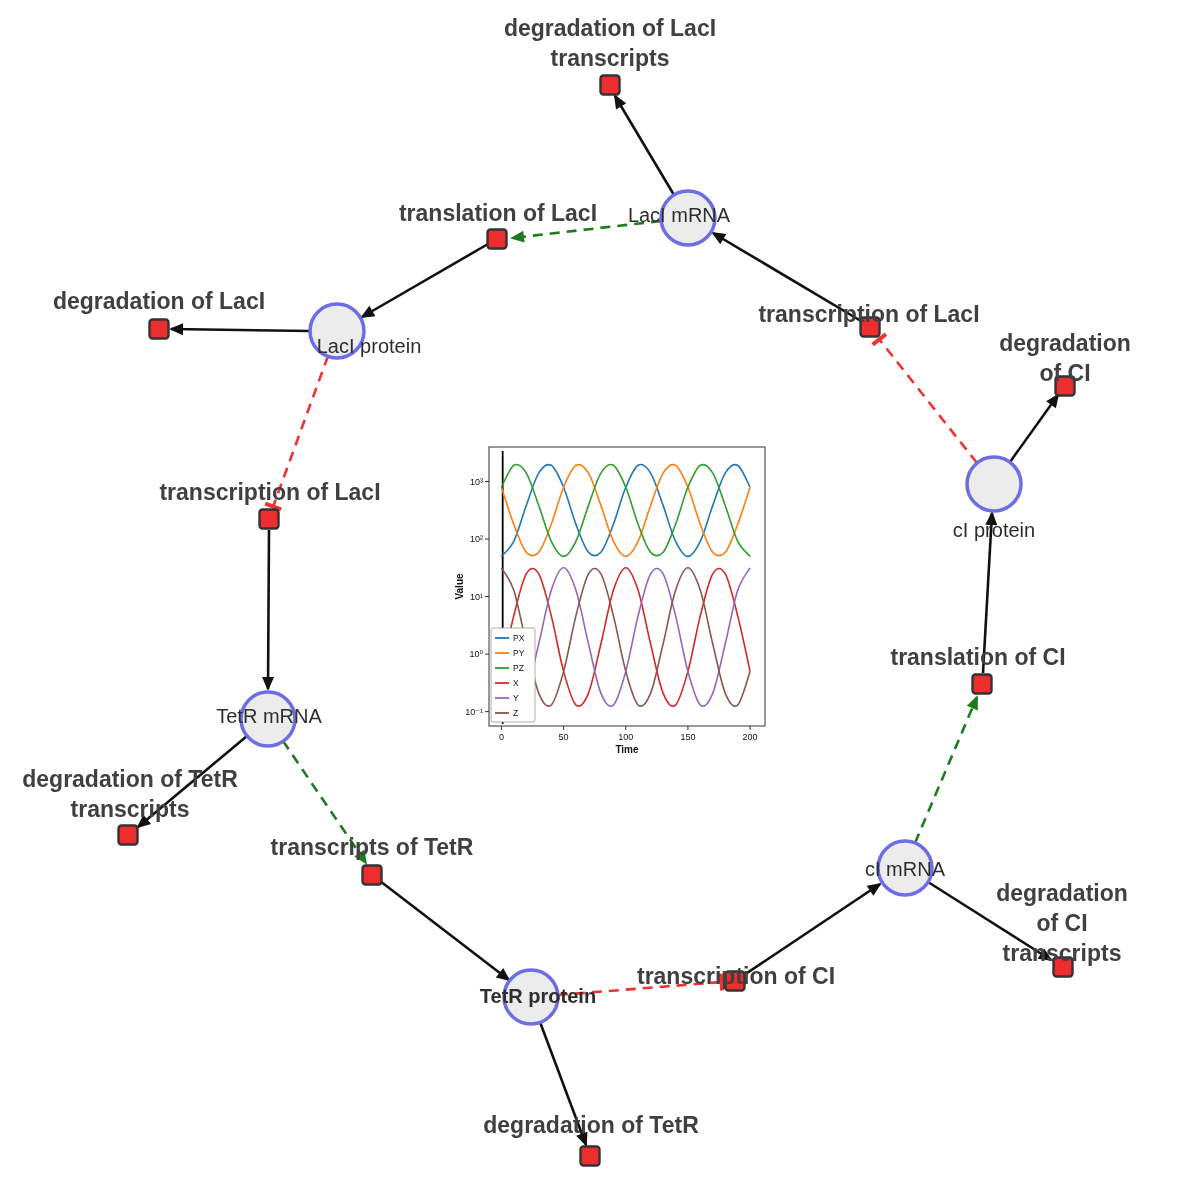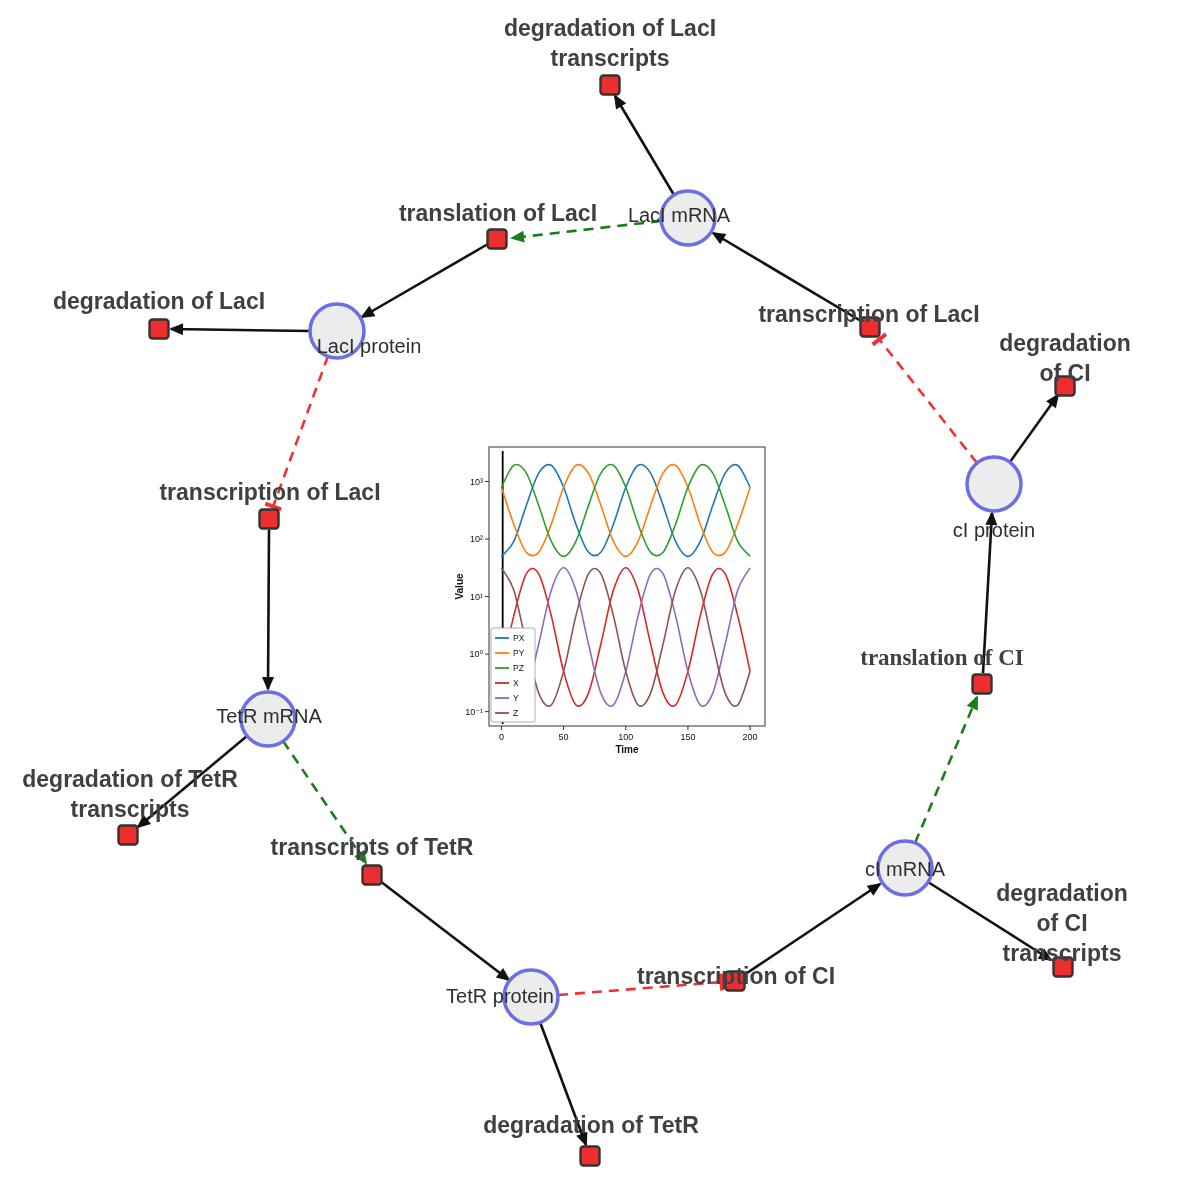--- a/index.html
+++ b/index.html
@@ -84,38 +84,38 @@
       <rect class="reaction" x="725.5" y="971.5" width="19" height="19" rx="3"></rect>
       <rect class="reaction" x="1053.5" y="957.5" width="19" height="19" rx="3"></rect>
       <rect class="reaction" x="972.5" y="674.5" width="19" height="19" rx="3"></rect>
       <rect class="reaction" x="1055.5" y="376.5" width="19" height="19" rx="3"></rect>
     </g>
   </svg>
 
   <div class="lbl species-lbl" style="left:679px;top:215px;">LacI mRNA</div>
   <div class="lbl species-lbl" style="left:337px;top:346px;margin-left:32px;">LacI protein</div>
   <div class="lbl species-lbl" style="left:269px;top:716px;">TetR mRNA</div>
-  <div class="lbl species-lbl" style="left:500px;top:996px;">TetR protein</div>
+  <div class="lbl species-lbl" style="left:538px;top:996px;font-weight:bold;">TetR protein</div>
   <div class="lbl species-lbl" style="left:905px;top:869px;">cI mRNA</div>
   <div class="lbl species-lbl" style="left:994px;top:483px;margin-top:47px;">cI protein</div>
 
   <div class="lbl reaction-lbl" style="left:610px;top:44px;">degradation of LacI
 transcripts</div>
   <div class="lbl reaction-lbl" style="left:498px;top:214px;">translation of LacI</div>
   <div class="lbl reaction-lbl" style="left:869px;top:298px;margin-top:17px;">transcription of LacI</div>
   <div class="lbl reaction-lbl" style="left:159px;top:302px;">degradation of LacI</div>
   <div class="lbl reaction-lbl" style="left:270px;top:493px;">transcription of LacI</div>
   <div class="lbl reaction-lbl" style="left:130px;top:795px;">degradation of TetR
 transcripts</div>
   <div class="lbl reaction-lbl" style="left:372px;top:848px;">transcripts of TetR</div>
   <div class="lbl reaction-lbl" style="left:591px;top:1126px;">degradation of TetR</div>
   <div class="lbl reaction-lbl" style="left:736px;top:952px;margin-top:25px;">transcription of CI</div>
   <div class="lbl reaction-lbl" style="left:1062px;top:924px;">degradation of CI
 transcripts</div>
-  <div class="lbl reaction-lbl" style="left:942px;top:658px;font-family:Liberation Serif, serif;">translation of CI</div>
+  <div class="lbl reaction-lbl" style="left:978px;top:658px;">translation of CI</div>
   <div class="lbl reaction-lbl" style="left:1065px;top:359px;">degradation of CI</div>
 
   <div class="inset">
     <svg id="chart-svg" width="318" height="316" viewBox="0 0 318 316">
         <rect x="37" y="3" width="276" height="279" fill="#ffffff" stroke="#333" stroke-width="1"></rect>
         <line x1="33" y1="267.6185567010309" x2="37" y2="267.6185567010309" stroke="#333" stroke-width="1"></line>
         <text x="31" y="270.6185567010309" text-anchor="end" font-size="9" fill="#111">10⁻¹</text>
         <line x1="33" y1="210.0927835051546" x2="37" y2="210.0927835051546" stroke="#333" stroke-width="1"></line>
         <text x="31" y="213.0927835051546" text-anchor="end" font-size="9" fill="#111">10⁰</text>
         <line x1="33" y1="152.56701030927834" x2="37" y2="152.56701030927834" stroke="#333" stroke-width="1"></line>

